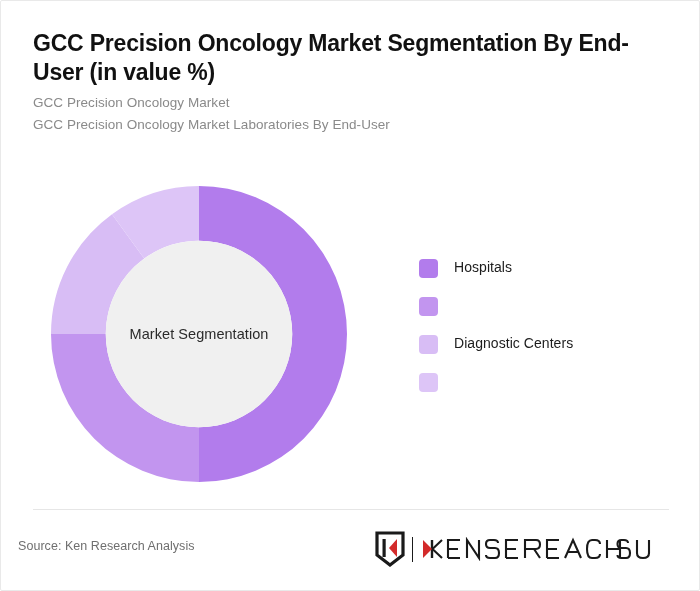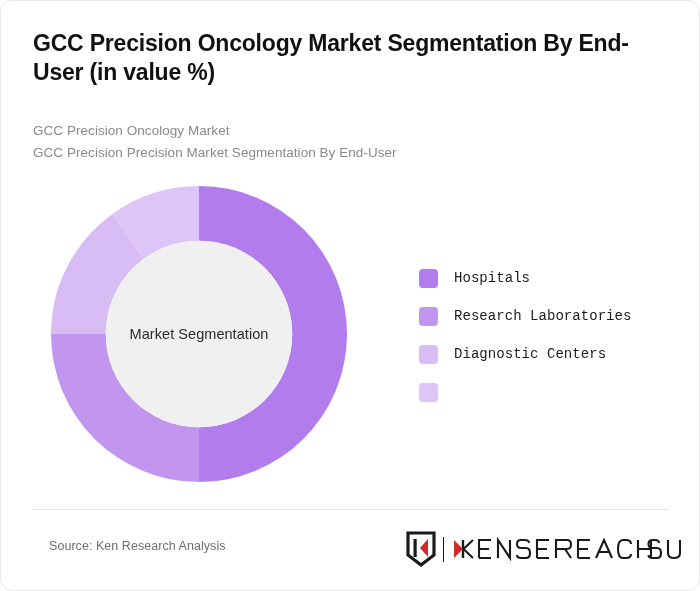--- a/index.html
+++ b/index.html
@@ -11,21 +11,21 @@
     font-family: "Liberation Sans", sans-serif;
     -webkit-font-smoothing: antialiased;
   }
 
   #card {
     position: relative;
     width: 700px;
     height: 591px;
     background: #ffffff;
     border: 1px solid #e9e9e9;
-    border-radius: 12px;
+    border-radius: 2px;
     overflow: hidden;
   }
 
   
   #header {
     position: absolute;
     left: 32px;
     top: 28px;
     width: 620px;
   }
@@ -33,21 +33,21 @@
   #chart-title {
     font-size: 23px;
     font-weight: bold;
     line-height: 1.28;
     color: #111111;
     letter-spacing: -0.2px;
     max-width: 600px;
   }
 
   .subtitle-block {
-    margin-top: 32px;
+    margin-top: 4px;
   }
 
   .subtitle-line {
     font-size: 13.5px;
     line-height: 1.62;
     color: #8a8a8a;
     letter-spacing: 0.05px;
   }
 
   
@@ -91,23 +91,21 @@
   
   #legend {
     position: absolute;
     left: 418px;
     top: 82px;
     width: 250px;
   }
 
   .legend-item {
     display: flex;
-    align-items: center;
     height: 38px;
-    font-family: Liberation Mono, monospace;
   }
 
   .legend-swatch {
     width: 19px;
     height: 19px;
     border-radius: 4px;
     flex: 0 0 auto;
   }
 
   .legend-label {
@@ -123,21 +121,21 @@
     position: absolute;
     left: 32px;
     top: 508px;
     width: 636px;
     height: 1px;
     background: #e6e6e6;
   }
 
   #footer {
     position: absolute;
-    left: 48px;
+    left: 17px;
     top: 528px;
     width: 636px;
     height: 40px;
   }
 
   #source-text {
     position: absolute;
     left: 0;
     top: 10px;
     font-size: 12.5px;
@@ -177,21 +175,21 @@
 </style>
 </head>
 <body>
 
 <div id="card">
 
   <div id="header">
     <div id="chart-title">GCC Precision Oncology Market Segmentation By End-User (in value %)</div>
     <div class="subtitle-block">
       <div class="subtitle-line">GCC Precision Oncology Market</div>
-      <div class="subtitle-line">GCC Precision Precision Market Segmentation By End-User</div>
+      <div class="subtitle-line">GCC Precision Oncology Market Laboratories By End-User</div>
     </div>
   </div>
 
   <div id="chart-area">
 
     <div id="donut-wrap">
       <svg id="donut-svg" viewBox="0 0 296 296">
         <g id="donut-slices">
             <path d="M 148 0 A 148 148 0 0 1 148 296 L 148 241.24 A 93.24 93.24 0 0 0 148 54.760000000000005 Z" fill="#b27cec"></path>
             <path d="M 148 296 A 148 148 0 0 1 0 148.00000000000003 L 54.760000000000005 148 A 93.24 93.24 0 0 0 148 241.24 Z" fill="#c295ef"></path>
@@ -203,21 +201,20 @@
       <div id="donut-center-label">Market Segmentation</div>
     </div>
 
     <div id="legend">
         <div class="legend-item">
           <span class="legend-swatch" style="background: rgb(178, 124, 236);"></span>
           <span class="legend-label">Hospitals</span>
         </div>
         <div class="legend-item">
           <span class="legend-swatch" style="background: rgb(194, 149, 239);"></span>
-          <span class="legend-label">Research Laboratories</span>
         </div>
         <div class="legend-item">
           <span class="legend-swatch" style="background: rgb(216, 189, 245);"></span>
           <span class="legend-label">Diagnostic Centers</span>
         </div>
         <div class="legend-item">
           <span class="legend-swatch" style="background: rgb(221, 197, 247);"></span>
         </div>
       </div>
 

